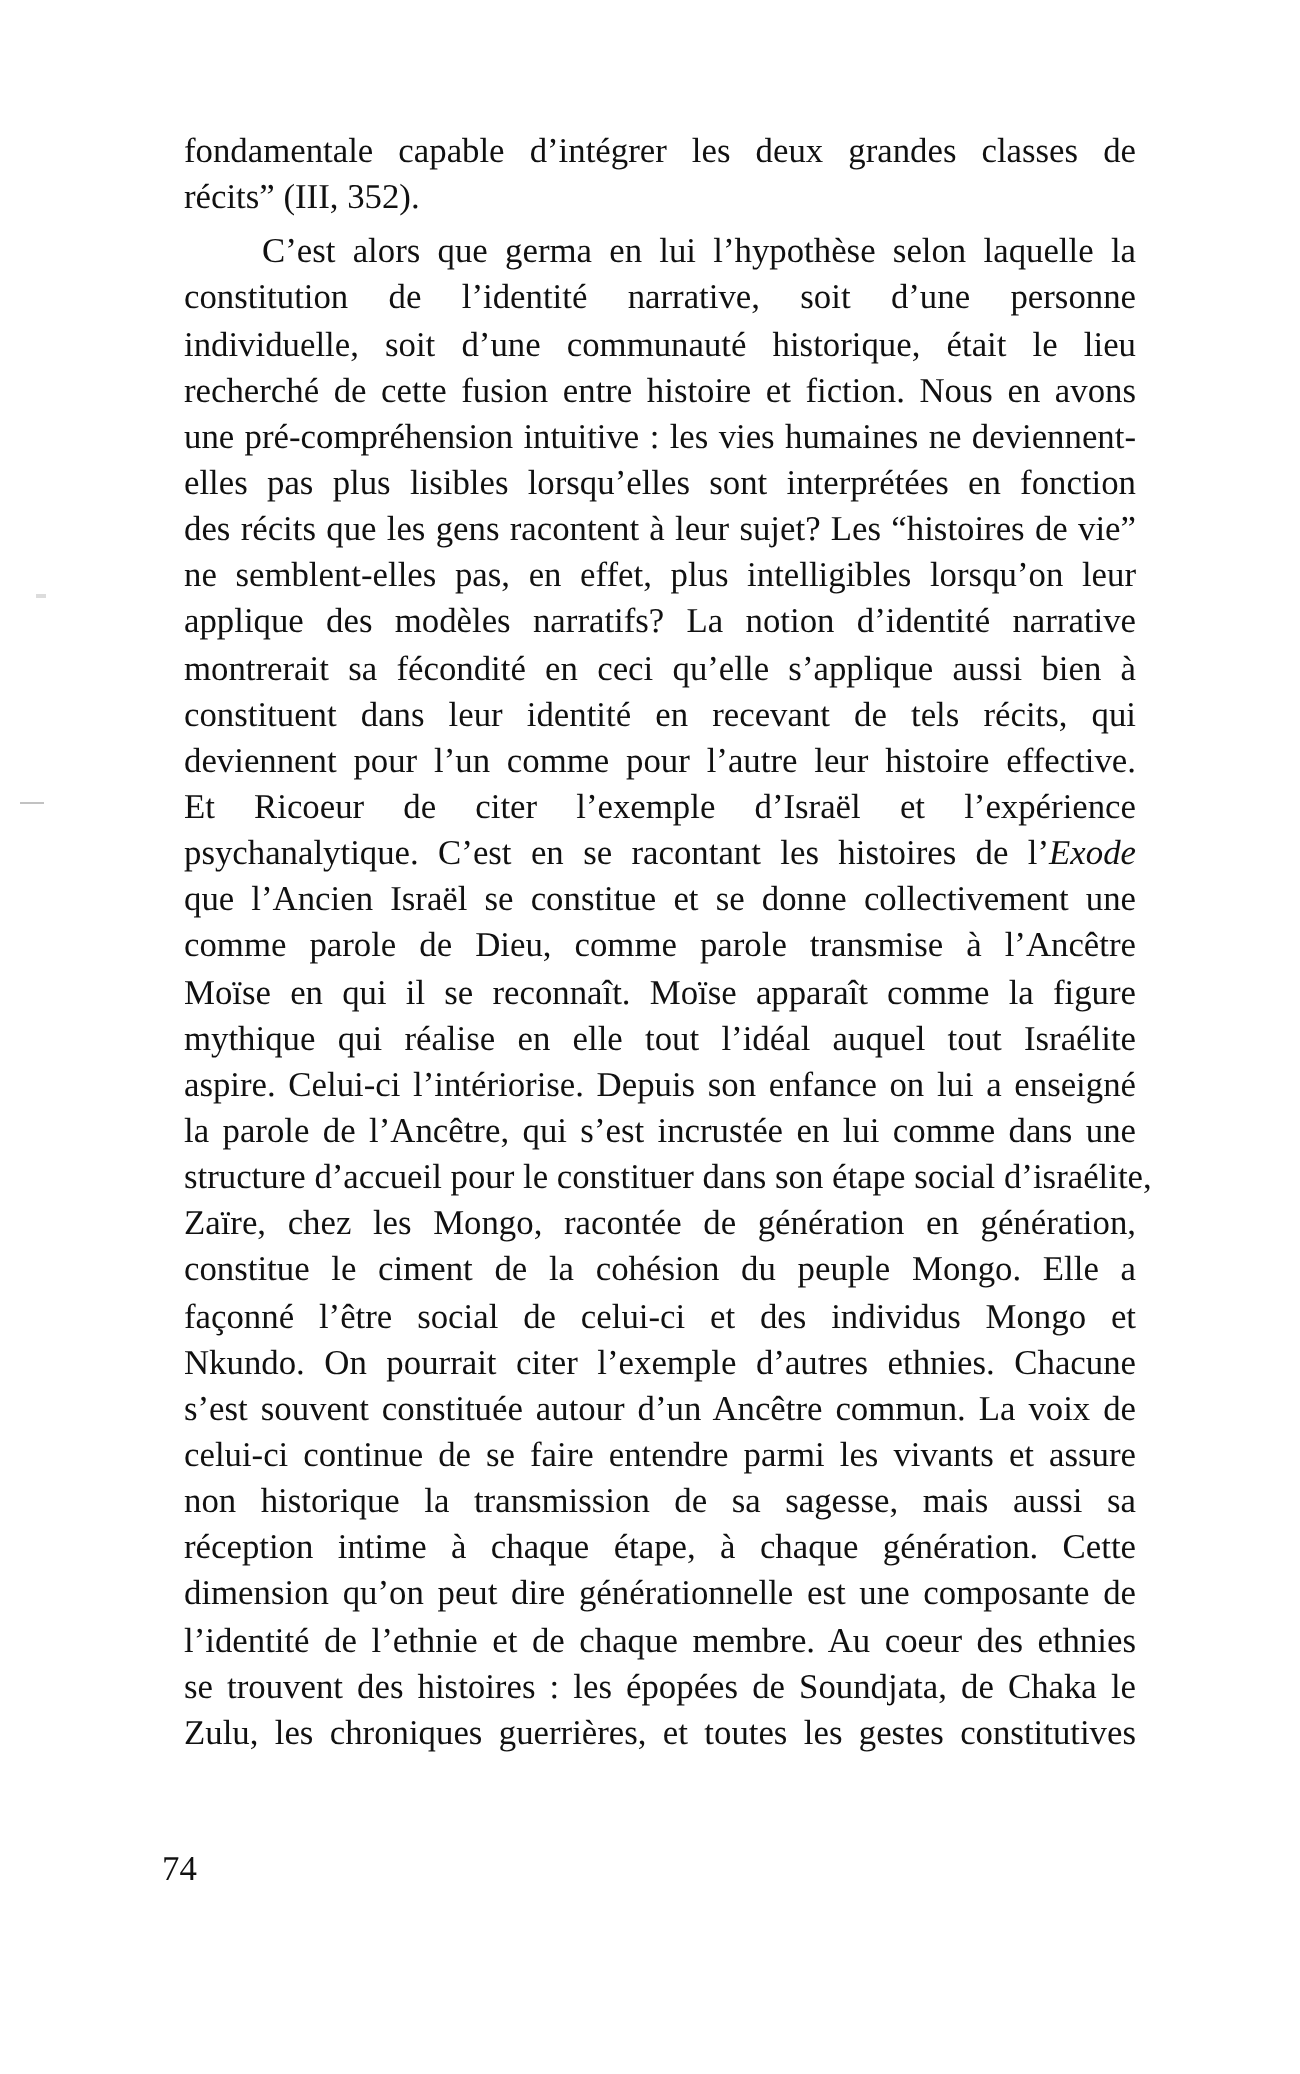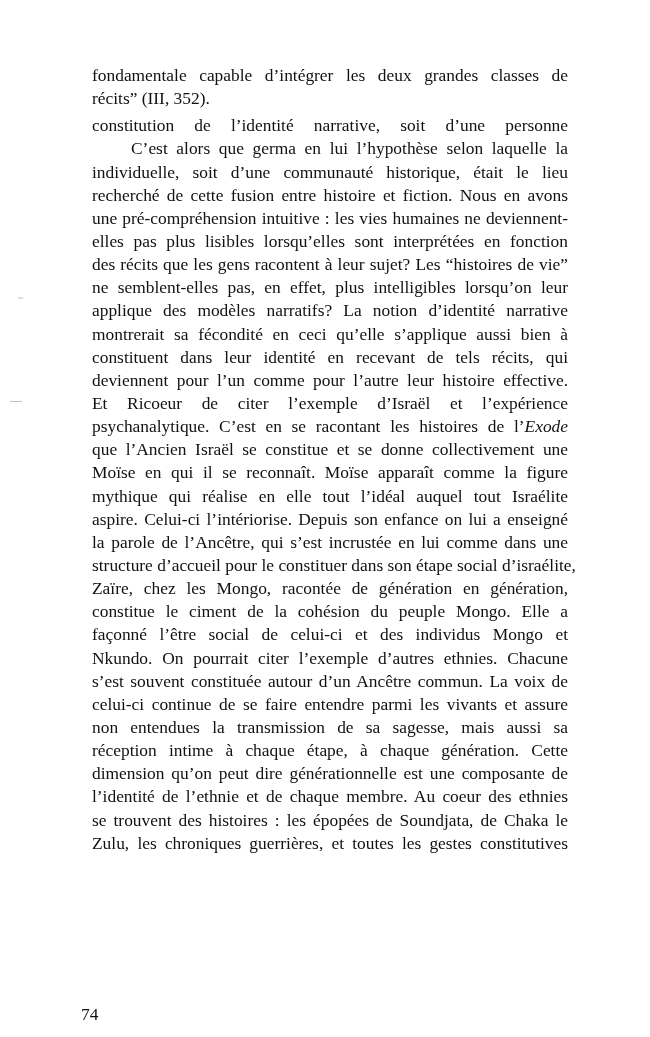--- a/index.html
+++ b/index.html
@@ -13,62 +13,63 @@
       display: block; height: 23.15px; line-height: 23.15px;
       white-space: nowrap; text-align: justify; text-align-last: justify;
       overflow: visible;
       margin-left: 11px;
     }
     .line.last { text-align-last: left; }
     .line.indent { padding-left: 39px; }
     .para-gap { height: 4px; }
     em { font-style: italic; }
     .page-number {
-      position: absolute; left: 81px; top: 1004px;
+      position: absolute; left: 81px; top: 924px;
       font-family: "Liberation Serif", serif; font-size: 17.4px; color: #111111;
     }
     .artifact { position: absolute; background: #9a9a9a; }
   </style>
 </head>
 <body>
 
 <div class="page" id="page-body">
     <div>
       <span class="line">fondamentale capable d’intégrer les deux grandes classes de</span>
       <span class="line last">récits” (III, 352).</span>
     </div>
     <div class="para-gap"></div>
     <div>
+      <span class="line indent">C’est alors que germa en lui l’hypothèse selon laquelle la</span>
       <span class="line">constitution de l’identité narrative, soit d’une personne</span>
-      <span class="line indent">C’est alors que germa en lui l’hypothèse selon laquelle la</span>
       <span class="line">individuelle, soit d’une communauté historique, était le lieu</span>
       <span class="line">recherché de cette fusion entre histoire et fiction. Nous en avons</span>
       <span class="line">une pré-compréhension intuitive : les vies humaines ne deviennent-</span>
       <span class="line">elles pas plus lisibles lorsqu’elles sont interprétées en fonction</span>
       <span class="line">des récits que les gens racontent à leur sujet? Les “histoires de vie”</span>
       <span class="line">ne semblent-elles pas, en effet, plus intelligibles lorsqu’on leur</span>
       <span class="line">applique des modèles narratifs? La notion d’identité narrative</span>
       <span class="line">montrerait sa fécondité en ceci qu’elle s’applique aussi bien à</span>
       <span class="line">constituent dans leur identité en recevant de tels récits, qui</span>
       <span class="line">deviennent pour l’un comme pour l’autre leur histoire effective.</span>
       <span class="line">Et Ricoeur de citer l’exemple d’Israël et l’expérience</span>
       <span class="line">psychanalytique. C’est en se racontant les histoires de l’<em>Exode</em></span>
       <span class="line">que l’Ancien Israël se constitue  et se donne collectivement une</span>
+      <span class="line">comme parole de Dieu, comme parole transmise à l’Ancêtre</span>
       <span class="line">Moïse en qui il se reconnaît. Moïse apparaît comme la figure</span>
       <span class="line">mythique qui réalise en elle tout l’idéal auquel tout Israélite</span>
       <span class="line">aspire. Celui-ci l’intériorise. Depuis son enfance on lui a enseigné</span>
       <span class="line">la parole de l’Ancêtre, qui s’est incrustée en lui comme dans une</span>
       <span class="line">structure d’accueil pour le constituer dans son étape social d’israélite,</span>
       <span class="line">Zaïre, chez les Mongo, racontée de génération en génération,</span>
       <span class="line">constitue le ciment de la cohésion du peuple Mongo. Elle a</span>
       <span class="line">façonné l’être social  de celui-ci et des individus Mongo et</span>
       <span class="line">Nkundo. On pourrait citer l’exemple d’autres ethnies. Chacune</span>
       <span class="line">s’est souvent constituée autour d’un Ancêtre commun. La voix de</span>
       <span class="line">celui-ci continue de se faire entendre parmi les vivants et assure</span>
-      <span class="line">non entendues la transmission de sa sagesse, mais aussi sa</span>
+      <span class="line">non historique la transmission de sa sagesse, mais aussi sa</span>
       <span class="line">réception intime à chaque étape, à chaque génération. Cette</span>
       <span class="line">dimension qu’on peut dire générationnelle est une composante de</span>
       <span class="line">l’identité de l’ethnie et de chaque membre. Au coeur des ethnies</span>
       <span class="line">se trouvent des histoires : les épopées de Soundjata, de Chaka le</span>
       <span class="line">Zulu, les chroniques guerrières, et toutes les gestes constitutives</span>
     </div>
   </div>
 
 <div class="page-number">74</div>
 

